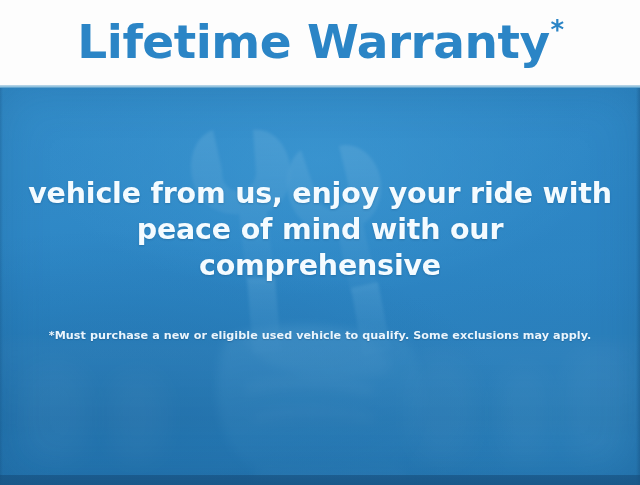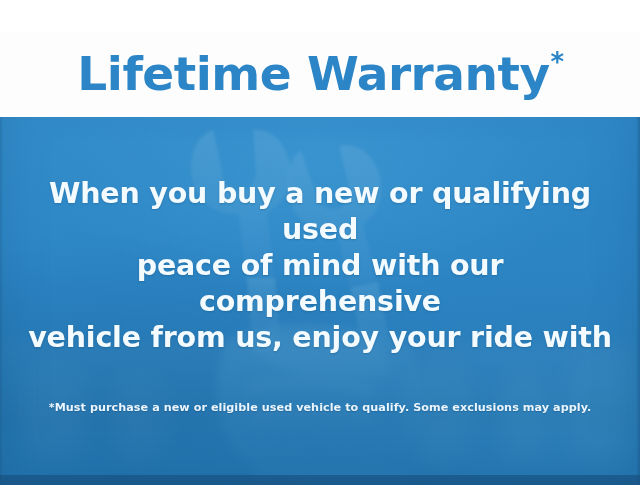--- a/index.html
+++ b/index.html
@@ -25,21 +25,20 @@
     position: absolute;
     left: 0;
     top: 0;
     width: 640px;
     height: 85px;
     background: #fdfdfd;
     display: flex;
     align-items: center;
     justify-content: center;
     z-index: 5;
-    margin-top: 32px;
   }
   .header-title {
     font-family: "DejaVu Sans", sans-serif;
     font-weight: bold;
     font-size: 47px;
     letter-spacing: -0.5px;
     color: #2b85c6;
     line-height: 1;
     white-space: nowrap;
     margin-top: -2px;
@@ -306,23 +305,22 @@
 
     <div class="bg-wash"></div>
     <div class="bg-vignette"></div>
     <div class="left-edge"></div>
     <div class="right-edge"></div>
     <div class="bottom-strip"></div>
 
     <div class="content">
 
       <div class="headline">
-        <span class="l">When you buy a new or qualifying used</span>
+        <span class="l">vehicle from us, enjoy your ride with</span>
         <span class="l">peace of mind with our comprehensive</span>
-        <span class="l">vehicle from us, enjoy your ride with</span>
       </div>
 
       <div class="disclaimer">
         <span class="l">*Must purchase a new or eligible used vehicle to qualify. Some exclusions may apply.</span>
 
       </div>
 
     </div>
   </div>
 </div>

